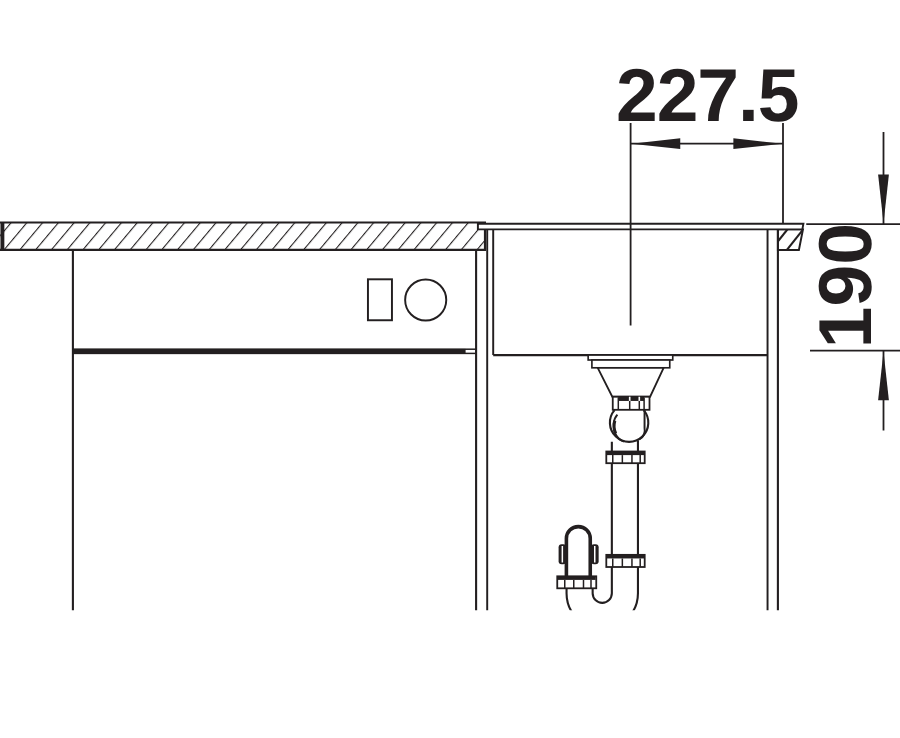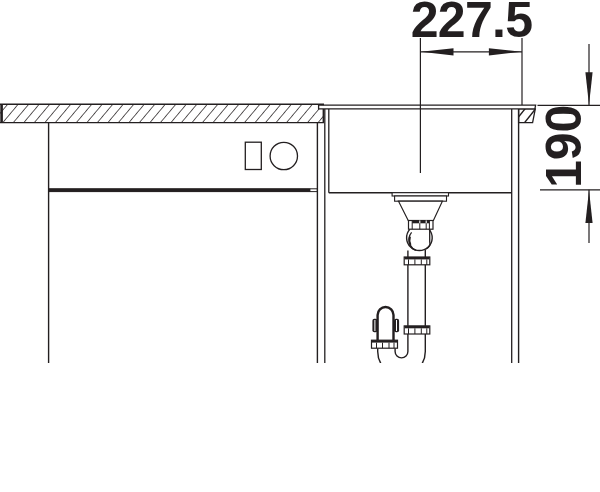--- a/index.html
+++ b/index.html
@@ -1,16 +1,16 @@
 <!DOCTYPE html>
 <html><head>
 <meta charset="utf-8">
 <style>
   html,body{margin:0;padding:0;background:#ffffff;}
-  #wrap{width:600px;height:363px;position:relative;background:#fff;overflow:hidden;}
+  #wrap{width:600px;height:363px;position:relative;background:#fff;overflow:hidden;margin-top:44px;}
   svg{display:block;}
   text{font-family:"Liberation Sans", sans-serif;font-weight:bold;fill:#231f20;}
 </style>
 </head>
 <body>
 <div id="wrap">
 <svg width="600" height="492" viewBox="0 0 600 492">
 <defs>
   <pattern id="hatch" width="8.05" height="8.05" patternUnits="userSpaceOnUse" patternTransform="rotate(-50)">
     <line x1="0" y1="0" x2="8.05" y2="0" stroke="#231f20" stroke-width="1.45"></line>

